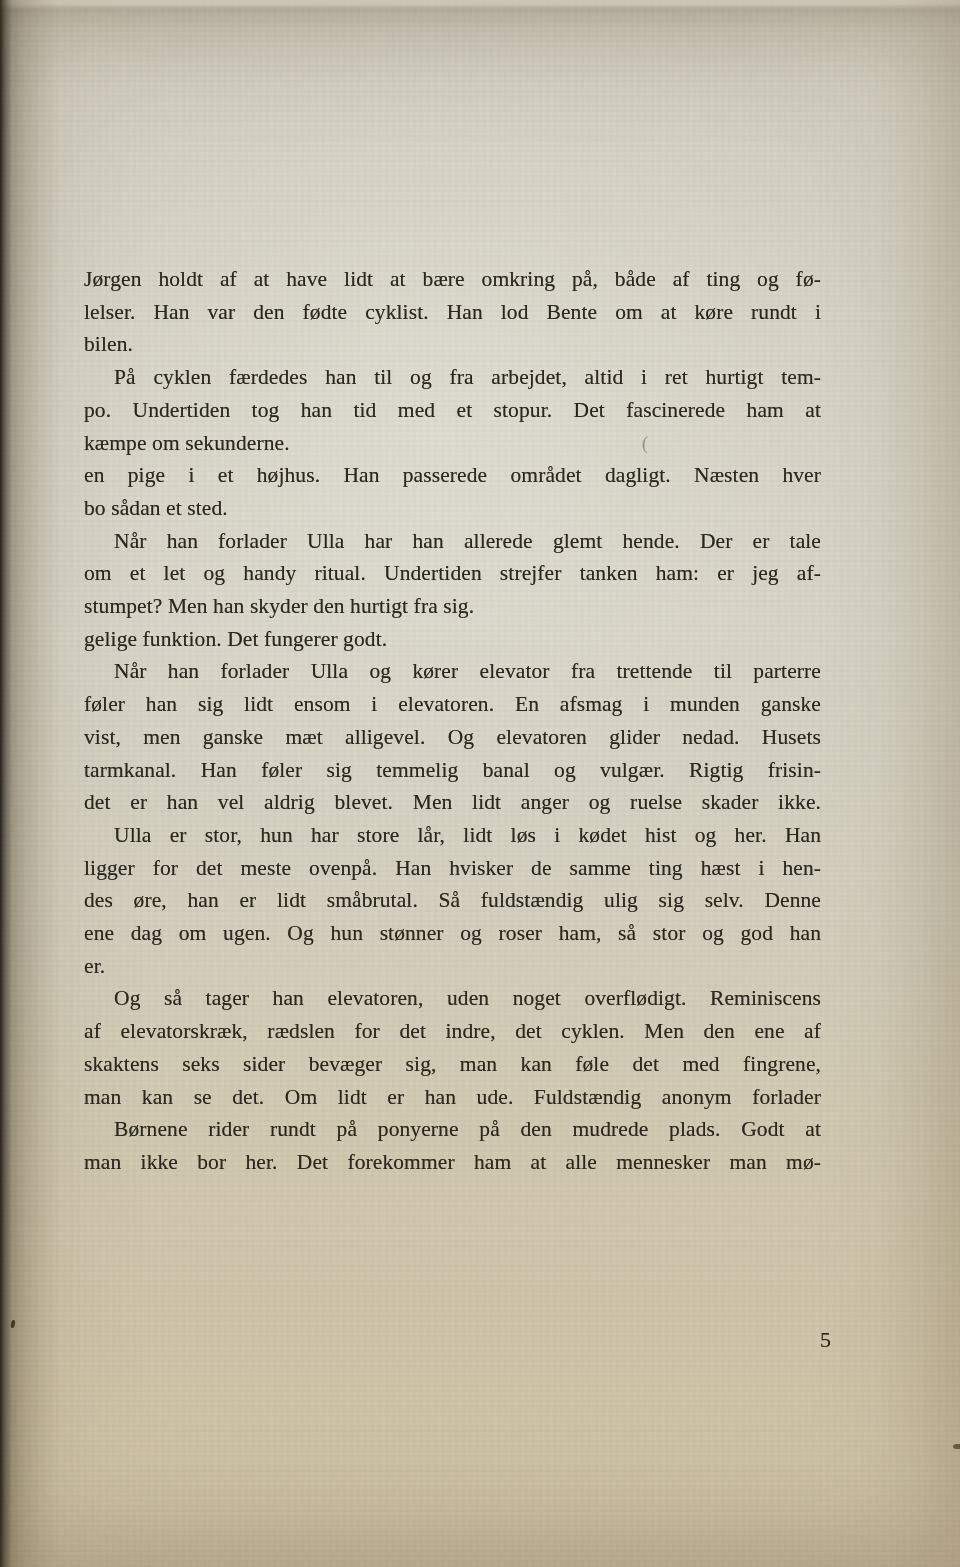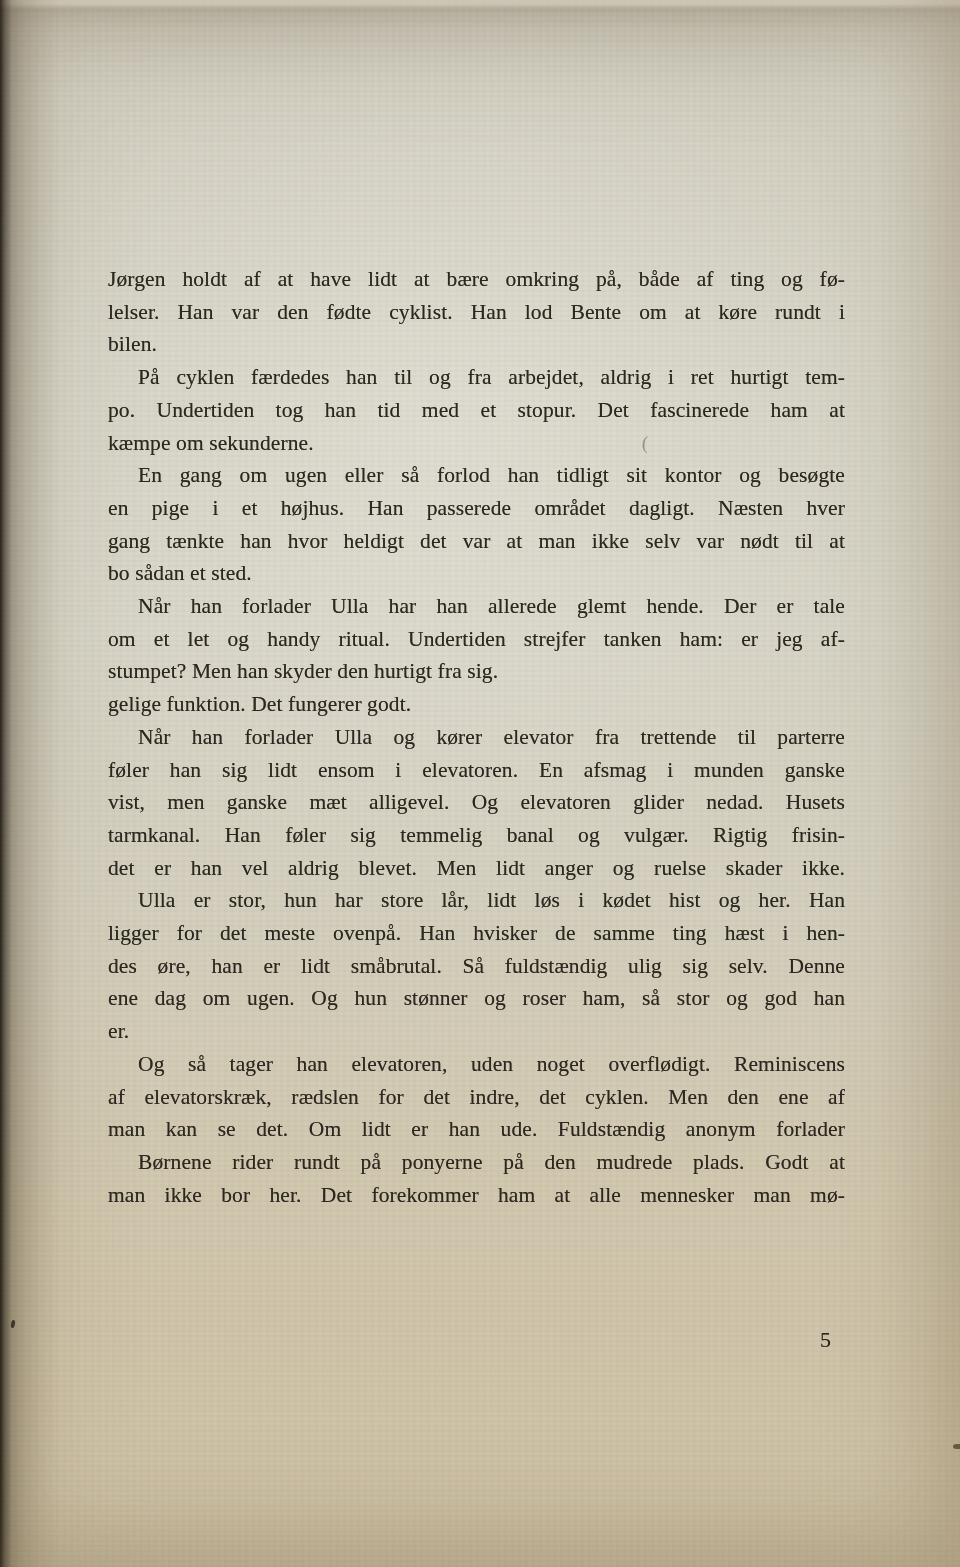--- a/index.html
+++ b/index.html
@@ -66,21 +66,21 @@
     height: 30px;
     background: linear-gradient(180deg,
       rgba(228,224,212,0.95) 0px,
       rgba(228,224,212,0.85) 4px,
       rgba(110,100,82,0.12) 9px,
       rgba(110,100,82,0.05) 16px,
       rgba(110,100,82,0) 30px);
   }
   .textblock {
     position: absolute;
-    left: 108px;
+    left: 84px;
     top: 263px;
     width: 737px;
     font-size: 21.5px;
     line-height: 32.7px;
     color: #2c2820;
     text-shadow: 0 0 0.5px rgba(44,40,32,0.55);
     letter-spacing: 0.1px;
   }
   .line {
     text-align: justify;
@@ -134,43 +134,42 @@
 
 <div class="photo">
   <div class="grain"></div>
   <div class="top-edge"></div>
   <div class="gutter-shadow"></div>
 
   <div class="textblock">
       <div class="line">Jørgen holdt af at have lidt at bære omkring på, både af ting og fø-</div>
       <div class="line">lelser. Han var den fødte cyklist. Han lod Bente om at køre rundt i</div>
       <div class="line endline">bilen.</div>
-      <div class="line indent">På cyklen færdedes han til og fra arbejdet, aldrig i ret hurtigt tem-</div>
+      <div class="line indent">På cyklen færdedes han til og fra arbejdet, altid i ret hurtigt tem-</div>
       <div class="line">po. Undertiden tog han tid med et stopur. Det fascinerede ham at</div>
       <div class="line endline">kæmpe om sekunderne.</div>
-      <div class="line indent">En gang om ugen eller så forlod han tidligt sit kontor og besøgte</div>
       <div class="line">en pige i et højhus. Han passerede området dagligt. Næsten hver</div>
-      <div class="line">gang tænkte han hvor heldigt det var at man ikke selv var nødt til at</div>
       <div class="line endline">bo sådan et sted.</div>
       <div class="line indent">Når han forlader Ulla har han allerede glemt hende. Der er tale</div>
       <div class="line">om et let og handy ritual. Undertiden strejfer tanken ham: er jeg af-</div>
       <div class="line endline">stumpet? Men han skyder den hurtigt fra sig.</div>
       <div class="line endline">gelige funktion. Det fungerer godt.</div>
       <div class="line indent">Når han forlader Ulla og kører elevator fra trettende til parterre</div>
       <div class="line">føler han sig lidt ensom i elevatoren. En afsmag i munden ganske</div>
       <div class="line">vist, men ganske mæt alligevel. Og elevatoren glider nedad. Husets</div>
       <div class="line">tarmkanal. Han føler sig temmelig banal og vulgær. Rigtig frisin-</div>
       <div class="line">det er han vel aldrig blevet. Men lidt anger og ruelse skader ikke.</div>
       <div class="line indent">Ulla er stor, hun har store lår, lidt løs i kødet hist og her. Han</div>
       <div class="line">ligger for det meste ovenpå. Han hvisker de samme ting hæst i hen-</div>
       <div class="line">des øre, han er lidt småbrutal. Så fuldstændig ulig sig selv. Denne</div>
       <div class="line">ene dag om ugen. Og hun stønner og roser ham, så stor og god han</div>
       <div class="line endline">er.</div>
       <div class="line indent">Og så tager han elevatoren, uden noget overflødigt. Reminiscens</div>
       <div class="line">af elevatorskræk, rædslen for det indre, det cyklen. Men den ene af</div>
+      <div class="line">skaktens seks sider bevæger sig, man kan føle det med fingrene,</div>
       <div class="line">man kan se det. Om lidt er han ude. Fuldstændig anonym forlader</div>
       <div class="line indent">Børnene rider rundt på ponyerne på den mudrede plads. Godt at</div>
       <div class="line">man ikke bor her. Det forekommer ham at alle mennesker man mø-</div>
     </div>
 
   <div class="faint-paren">(</div>
   <div class="ink-speck"></div>
   <div class="edge-mark"></div>
 
   <div class="pagenum">5</div>

